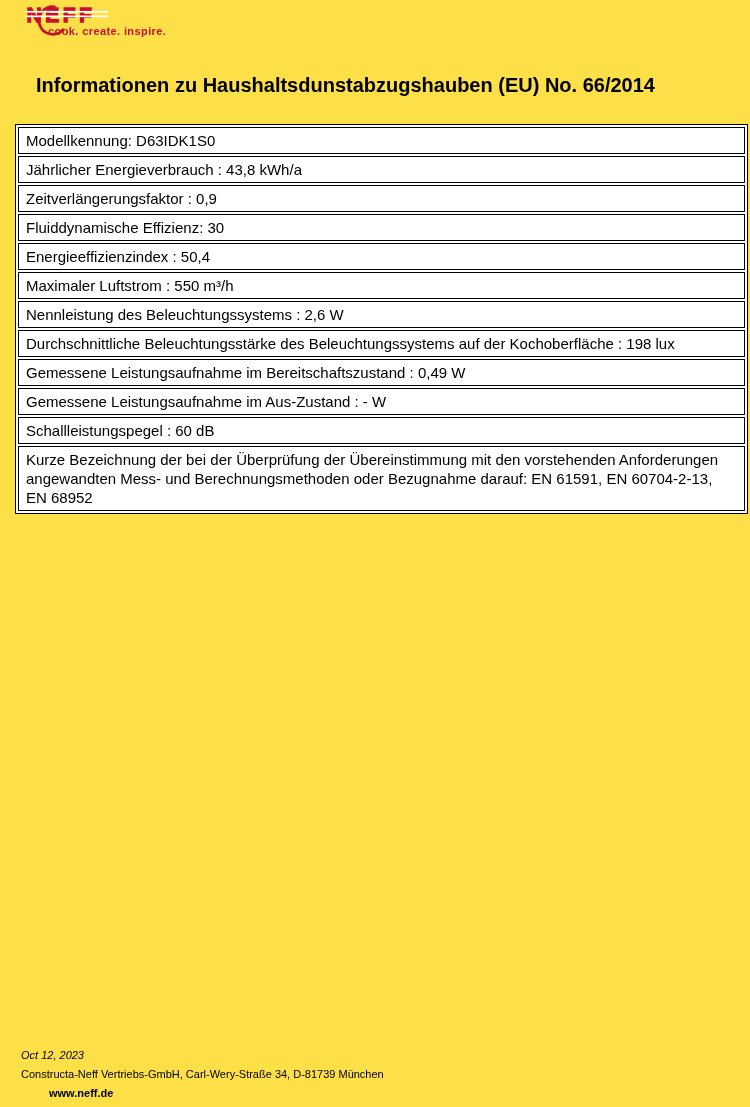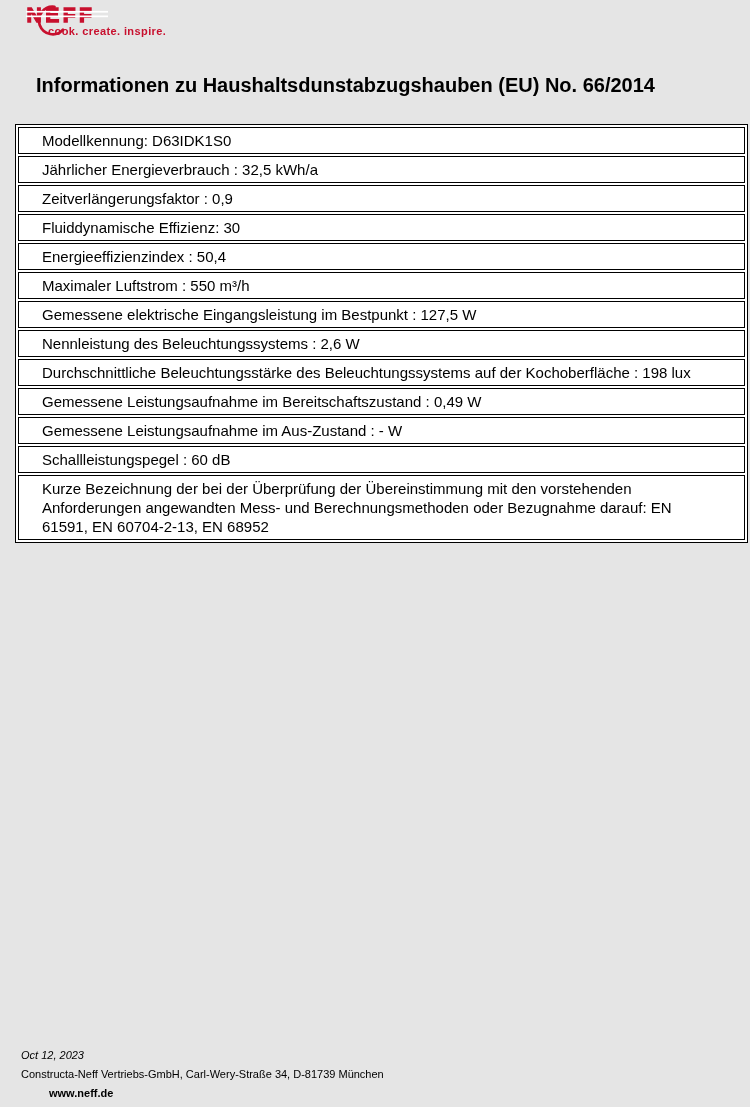--- a/index.html
+++ b/index.html
@@ -11,21 +11,21 @@
     width: 750px;
     height: 1107px;
     position: relative;
     overflow: hidden;
     font-family: "Liberation Sans", "DejaVu Sans", sans-serif;
     color: #000000;
   }
   .page {
     position: absolute;
     inset: 0;
-    background: #e5e5e5;
+    background: #fde047;
   }
 
   
   .logo {
     position: absolute;
     left: 18px;
     top: 2px;
     width: 170px;
     height: 44px;
   }
@@ -72,21 +72,21 @@
     left: 15px;
     top: 124px;
     width: 733px;
     border-collapse: separate;
     border-spacing: 2px;
     border: 1px solid #000000;
     background: #ffffff;
   }
   .spec-table td {
     border: 1px solid #000000;
-    padding: 3px 23px;
+    padding: 3px 7px;
     font-size: 15px;
     line-height: 19px;
     vertical-align: top;
     background: #ffffff;
   }
 
   
   .footer {
     position: absolute;
     left: 21px;
@@ -113,36 +113,33 @@
   </div>
 
   <h1 class="title">Informationen zu Haushaltsdunstabzugshauben (EU) No. 66/2014</h1>
 
   <table class="spec-table">
     <tbody>
       <tr>
         <td>Modellkennung: D63IDK1S0</td>
       </tr>
       <tr>
-        <td>Jährlicher Energieverbrauch : 32,5 kWh/a</td>
+        <td>Jährlicher Energieverbrauch : 43,8 kWh/a</td>
       </tr>
       <tr>
         <td>Zeitverlängerungsfaktor : 0,9</td>
       </tr>
       <tr>
         <td>Fluiddynamische Effizienz: 30</td>
       </tr>
       <tr>
         <td>Energieeffizienzindex : 50,4</td>
       </tr>
       <tr>
         <td>Maximaler Luftstrom : 550 m³/h</td>
-      </tr>
-      <tr>
-        <td>Gemessene elektrische Eingangsleistung im Bestpunkt : 127,5 W</td>
       </tr>
       <tr>
         <td>Nennleistung des Beleuchtungssystems : 2,6 W</td>
       </tr>
       <tr>
         <td>Durchschnittliche Beleuchtungsstärke des Beleuchtungssystems auf der Kochoberfläche : 198 lux</td>
       </tr>
       <tr>
         <td>Gemessene Leistungsaufnahme im Bereitschaftszustand : 0,49 W</td>
       </tr>

